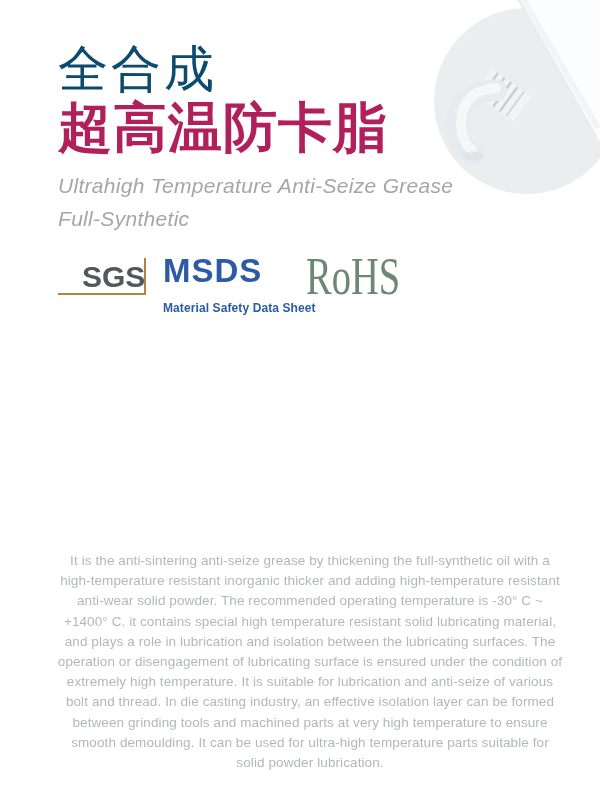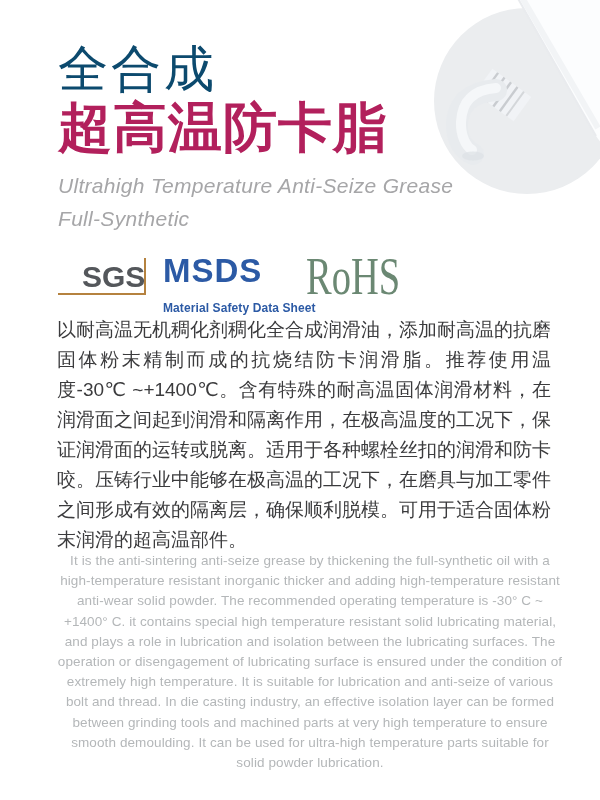--- a/index.html
+++ b/index.html
@@ -79,16 +79,15 @@
     <span class="sgs-text">SGS</span>
   </div>
 
   <div class="cert-msds">
     <span class="msds-title">MSDS</span>
     <span class="msds-sub">Material Safety Data Sheet</span>
   </div>
 
   <div class="cert-rohs">RoHS</div>
 
-  <p class="zh-desc">以耐高温无机稠化剂稠化全合成润滑油，添加耐高温的抗磨固体粉末精制而成的抗烧结防卡润滑脂。推荐使用温度-30℃ ~+1400℃。含有特殊的耐高温固体润滑材料，在润滑面之间起到润滑和隔离作用，在极高温度的工况下，保证润滑面的运转或脱离。适用于各种螺栓丝扣的润滑和防卡咬。压铸行业中能够在极高温的工况下，在磨具与加工零件之间形成有效的隔离层，确保顺利脱模。可用于适合固体粉末润滑的超高温部件。</p>
   <p class="en-desc">It is the anti-sintering anti-seize grease by thickening the full-synthetic oil with a high-temperature resistant inorganic thicker and adding high-temperature resistant anti-wear solid powder. The recommended operating temperature is -30° C ~ +1400° C. it contains special high temperature resistant solid lubricating material, and plays a role in lubrication and isolation between the lubricating surfaces. The operation or disengagement of lubricating surface is ensured under the condition of extremely high temperature. It is suitable for lubrication and anti-seize of various bolt and thread. In die casting industry, an effective isolation layer can be formed between grinding tools and machined parts at very high temperature to ensure smooth demoulding. It can be used for ultra-high temperature parts suitable for solid powder lubrication.</p>
 
 </div>
 
 </body></html>

